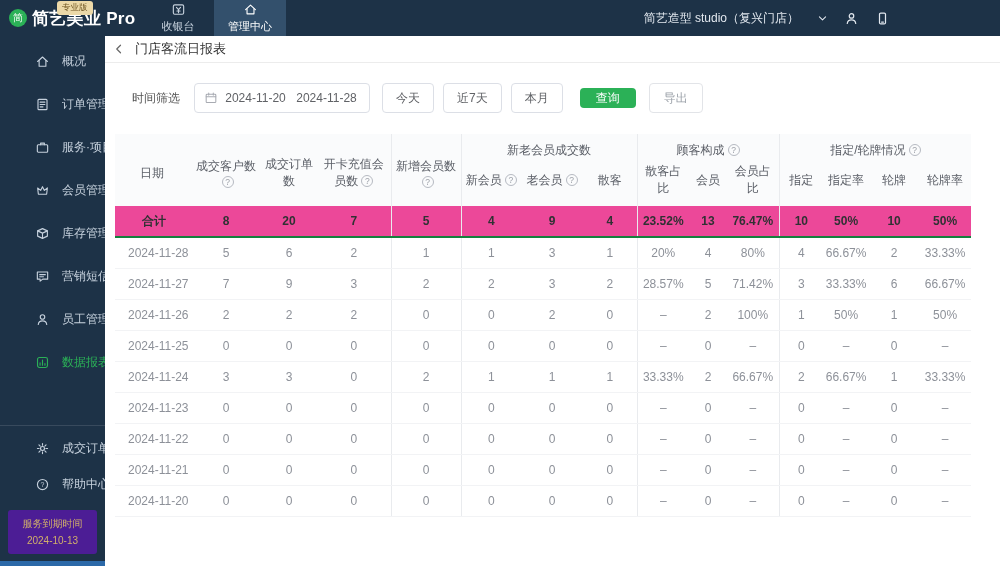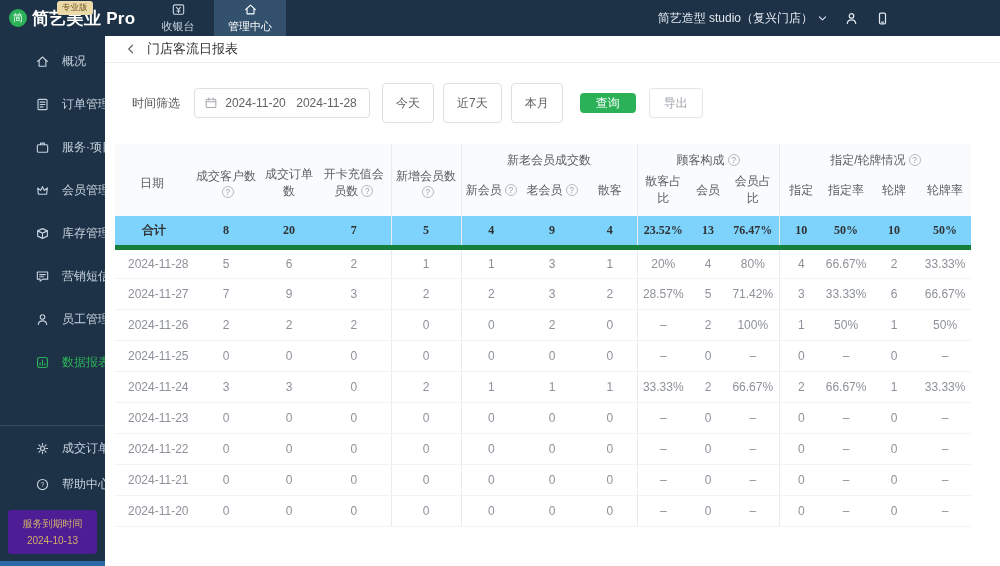--- a/index.html
+++ b/index.html
@@ -27,21 +27,21 @@
   }
   .topnav { display:flex; margin-left:14px; }
   .tab {
     width:72px; display:flex; flex-direction:column; align-items:center; justify-content:center;
     gap:2px; font-size:11px; color:#c7d2de; cursor:pointer;
   }
   .tab.active { background:#33506c; color:#fff; }
   .ic { display:inline-flex; }
   .ic svg { width:15px; height:15px; }
   .top-right { margin-left:auto; display:flex; align-items:center; gap:16px; padding-right:110px; font-size:12px; color:#e2e8ef; }
-  .store { display:flex; align-items:center; gap:4px; cursor:pointer; white-space:nowrap; }
+  .store { display:flex; align-items:center; gap:18px; cursor:pointer; white-space:nowrap; }
   .store .ic svg { width:11px; height:11px; }
   .top-right .round-ic svg { width:15px; height:15px; }
 
   
   .sidebar {
     position:absolute; top:36px; left:0; bottom:0; width:105px;
     background:var(--navy); display:flex; flex-direction:column;
   }
   .side-menu { padding-top:4px; }
   .side-item {
@@ -54,35 +54,35 @@
   .side-footer .side-item { height:36px; }
   .expiry {
     margin:8px 8px 7px; background:#4c1d95; border-radius:3px; text-align:center;
     padding:5px 2px; font-size:10px; color:var(--gold); line-height:1.7;
   }
   .bottom-strip { height:5px; background:var(--blue); }
 
   
   .main { position:absolute; top:36px; left:105px; right:0; bottom:0; background:#fff; overflow:hidden; }
   .page-titlebar {
-    height:27px; display:flex; align-items:center; gap:10px; padding-left:20px;
+    height:27px; display:flex; align-items:center; gap:10px; padding-left:8px;
     border-bottom:1px solid #ececec; font-size:13px; color:#333;
   }
   .back-btn { display:inline-flex; color:#666; cursor:pointer; }
   .back-btn svg { width:12px; height:12px; }
 
   .filterbar { display:flex; align-items:center; margin:20px 0 0 27px; font-size:12px; color:#555; }
   .daterange {
     display:flex; align-items:center; border:1px solid #dcdfe6; border-radius:4px; height:30px;
     margin-left:14px; padding:0 9px; gap:4px; width:176px; cursor:pointer;
   }
   .daterange .ic svg { width:14px; height:14px; color:#a8abb2; }
   .date-val { font-size:12px; color:#606266; flex:1; text-align:center; }
   .qbtn {
-    height:40px; padding:0 13px; border:1px solid #dcdfe6; border-radius:4px; background:#fff;
+    height:30px; padding:0 13px; border:1px solid #dcdfe6; border-radius:4px; background:#fff;
     color:#606266; font-size:12px; margin-left:9px; cursor:pointer; font-family:inherit;
   }
   .qbtn:first-of-type { margin-left:12px; }
   .query-btn {
     height:20px; padding:0 16px; border:none; border-radius:4px; background:var(--green);
     color:#fff; font-size:12px; margin-left:17px; cursor:pointer; font-family:inherit;
   }
   .export-btn {
     height:30px; padding:0 14px; border:1px solid #e2e4e8; border-radius:4px; background:#fff;
     color:#9aa0a8; font-size:12px; margin-left:13px; cursor:pointer; font-family:inherit;
@@ -94,21 +94,21 @@
   thead th {
     background:#fafbfc; font-weight:normal; color:#5a5e66; font-size:12px;
     padding:4px 2px; text-align:center;
   }
   thead tr.grow th { padding-top:8px; padding-bottom:2px; }
   thead tr.srow th { padding-top:2px; padding-bottom:9px; }
   tbody td {
     font-size:12px; color:#8d9199; text-align:center; padding:0 2px; height:31px;
     border-bottom:1px solid #f2f3f5; background:#fff;
   }
-  tr.total td { background:#7dd3fc; color:#303133; font-weight:bold; border-bottom:5px solid #15803d;font-family:Liberation Serif, serif; }
+  tr.total td { background:#ec4899; color:#303133; font-weight:bold; border-bottom:2px solid #15803d; }
   th.datecol { text-align:left; padding-left:25px; }
   td.datecol { text-align:left; padding-left:13px; }
   tr.total td.datecol { padding-left:27px; }
   .gdiv { border-left:1px solid #e9ebee; }
   .q {
     display:inline-block; width:12px; height:12px; line-height:10px; border:1px solid #b6bac2;
     border-radius:50%; font-size:8.5px; color:#9a9ea6; text-align:center; margin-left:3px;
     vertical-align:1px; cursor:pointer;
   }
 </style>

